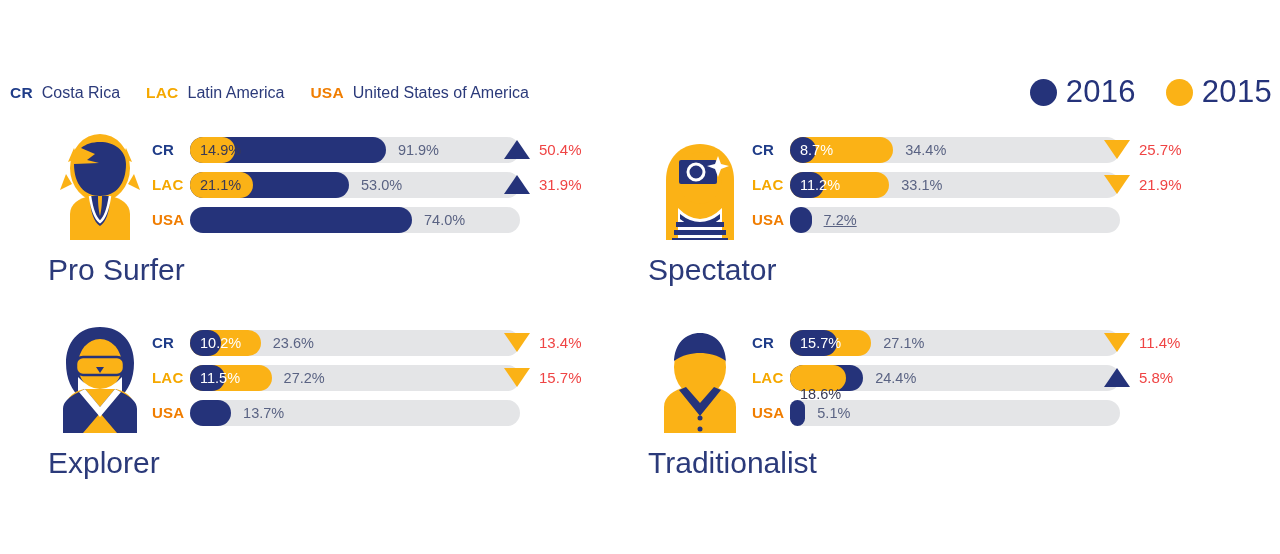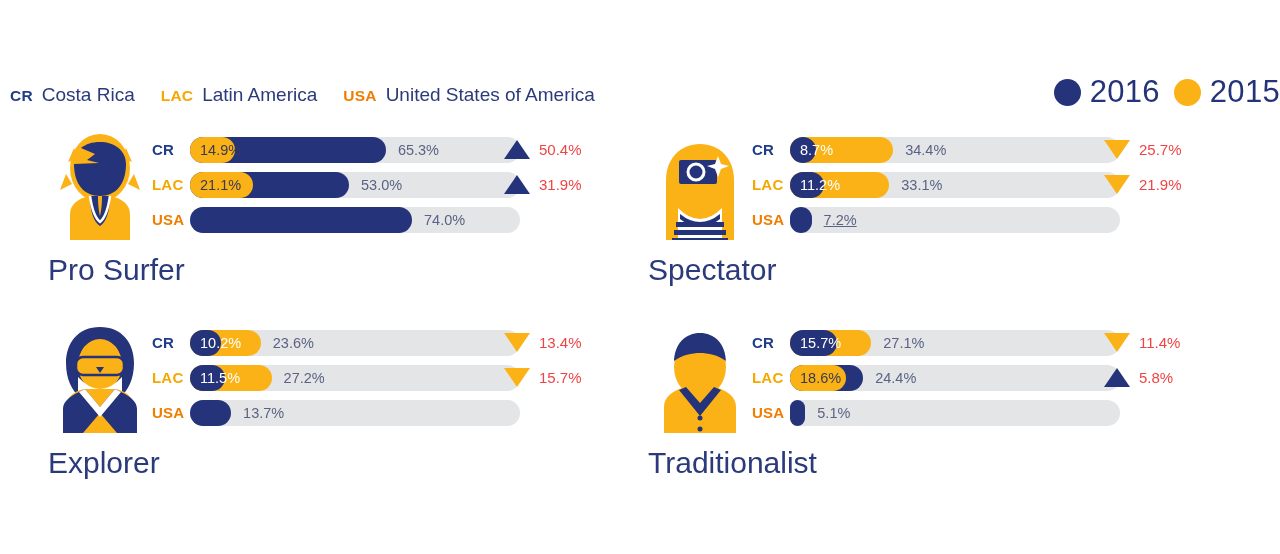--- a/index.html
+++ b/index.html
@@ -28,34 +28,34 @@
   }
   .legend-code {
     font-size: 15.5px;
     font-weight: bold;
     letter-spacing: .2px;
   }
   .legend-code.cr  { color: #1f3c88; }
   .legend-code.lac { color: #f5a800; }
   .legend-code.usa { color: #f07d00; }
   .legend-name {
-    font-size: 19px;
+    font-size: 16px;
     color: #2b3a7a;
     margin-left: 9px;
     margin-right: 26px;
     font-weight: 400;
   }
 
   #year-legend {
     position: absolute;
-    right: 0;
+    right: 8px;
     top: 74px;
     display: flex;
     align-items: flex-start;
-    gap: 14px;
+    gap: 30px;
   }
   .year-item {
     display: flex;
     align-items: center;
     gap: 9px;
   }
   .year-dot {
     width: 27px;
     height: 27px;
     border-radius: 50%;
@@ -216,21 +216,21 @@
       <path d="M38 68 c2 14 5 22 10 26 c5 -4 8 -12 10 -26" fill="none" stroke="#ffffff" stroke-width="2.5"></path>
     </svg></div>
     <div class="panel-title">Pro Surfer</div>
     <div class="rows">
       <div class="row">
         <span class="row-code cr">CR</span>
         <div class="track">
           <div class="bar bar-2016" style="width: 195.9px;"></div>
           <div class="bar bar-2014" style="width: 44.7px;"></div>
           <span class="bar-val inside-light" style="left: 10px;">14.9%</span>
-          <span class="bar-val outside" style="left: 207.9px;">65.3%</span>
+          <span class="bar-val outside" style="left: 207.9px;">91.9%</span>
         </div>
         <div class="delta">
           <span class="tri up"></span>
           <span class="delta-val">50.4%</span>
         </div>
       </div>
       <div class="row">
         <span class="row-code lac">LAC</span>
         <div class="track">
           <div class="bar bar-2016" style="width: 159px;"></div>
@@ -378,21 +378,21 @@
         <div class="delta">
           <span class="tri down"></span>
           <span class="delta-val">11.4%</span>
         </div>
       </div>
       <div class="row">
         <span class="row-code lac">LAC</span>
         <div class="track">
           <div class="bar bar-2016" style="width: 73.2px;"></div>
           <div class="bar bar-2014" style="width: 55.8px;"></div>
-          <span class="bar-val inside-light" style="left: 10px;">18.6%</span>
+          <span class="bar-val inside-light" style="left: 10px; margin-top: 16px;">18.6%</span>
           <span class="bar-val outside" style="left: 85.2px;">24.4%</span>
         </div>
         <div class="delta">
           <span class="tri up"></span>
           <span class="delta-val">5.8%</span>
         </div>
       </div>
       <div class="row">
         <span class="row-code usa">USA</span>
         <div class="track">

